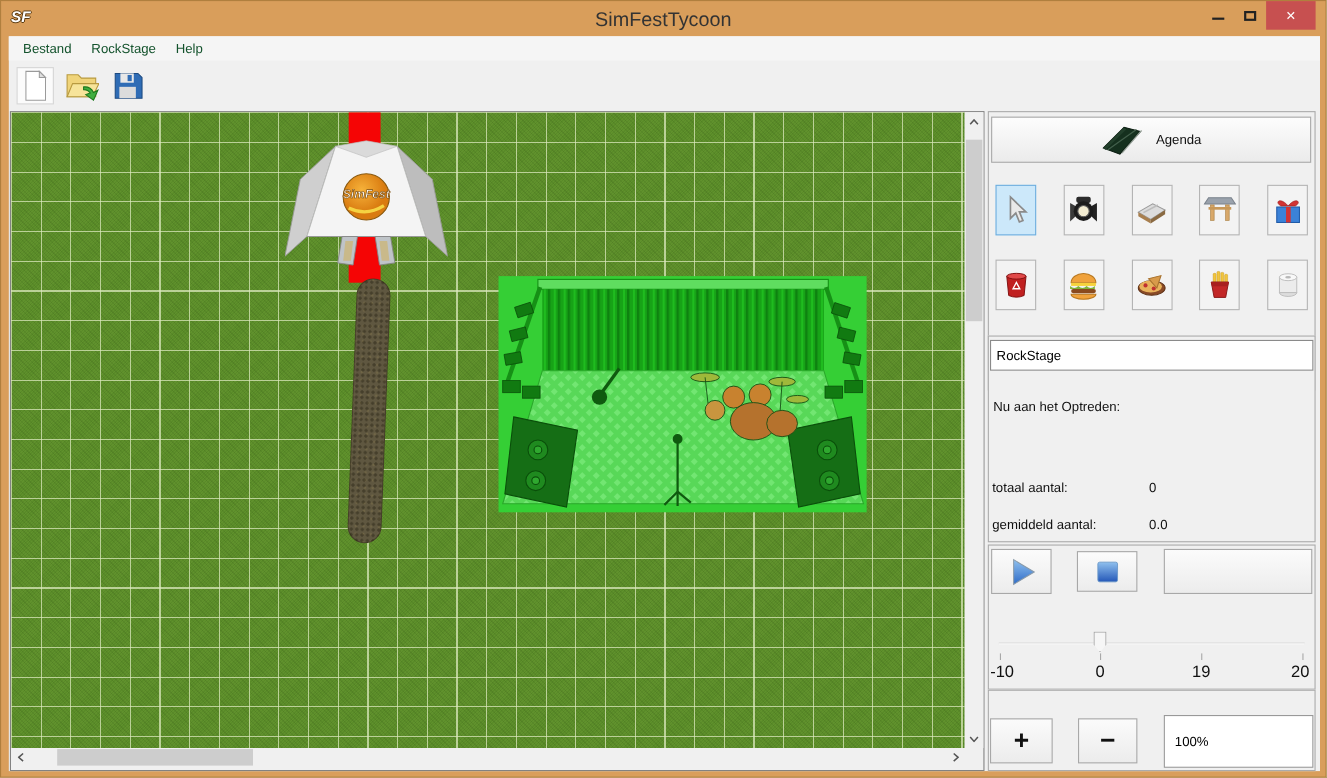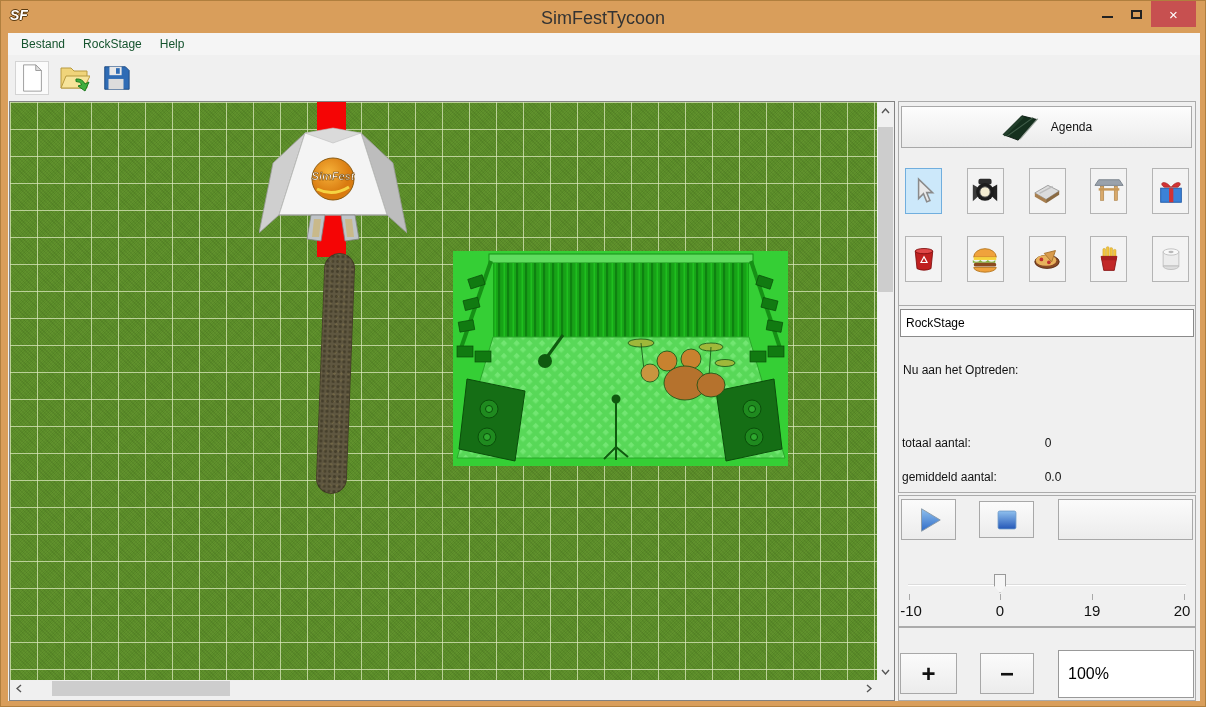--- a/index.html
+++ b/index.html
@@ -94,21 +94,21 @@
   .slider-track { position:absolute; left:9px; width:278px; top:88px; height:2px; background:#dcdcdc;
                   border-bottom:1px solid #fff; }
   .slider-thumb { position:absolute; left:95px; top:78px; width:12px; height:19px; background:#f6f6f6;
     border:1px solid #999; clip-path:polygon(0 0,100% 0,100% 62%,50% 100%,0 62%); }
   .tick { position:absolute; top:98px; width:1px; height:6px; background:#a8a8a8; }
   .tick-label { position:absolute; top:106px; transform:translateX(-50%); font-size:15px; }
 
   .btn-plus { left:1px; top:25px; width:57px; height:41px; font-size:24px; font-weight:bold; }
   .btn-minus { left:81px; top:25px; width:54px; height:41px; font-size:24px; font-weight:bold; }
   .zoom-field { position:absolute; left:159px; top:22px; width:136px; height:48px; border:1px solid #999;
-                background:#fff; font-size:16px; padding-left:9px; font-family:"Liberation Sans",sans-serif; }
+                background:#fff; font-size:12px; padding-left:9px; font-family:"Liberation Sans",sans-serif; }
 </style>
 </head>
 <body>
 
 <div class="window">
 
   <div class="titlebar">
     <span class="tb-logo">SF</span>
     <div class="tb-title">SimFestTycoon</div>
     <div class="tb-controls">

